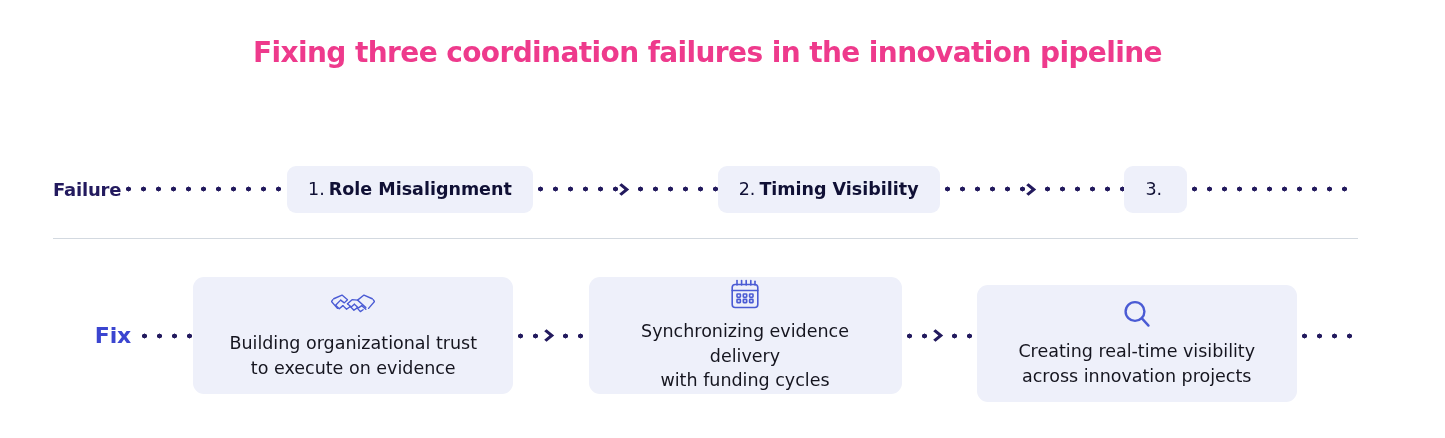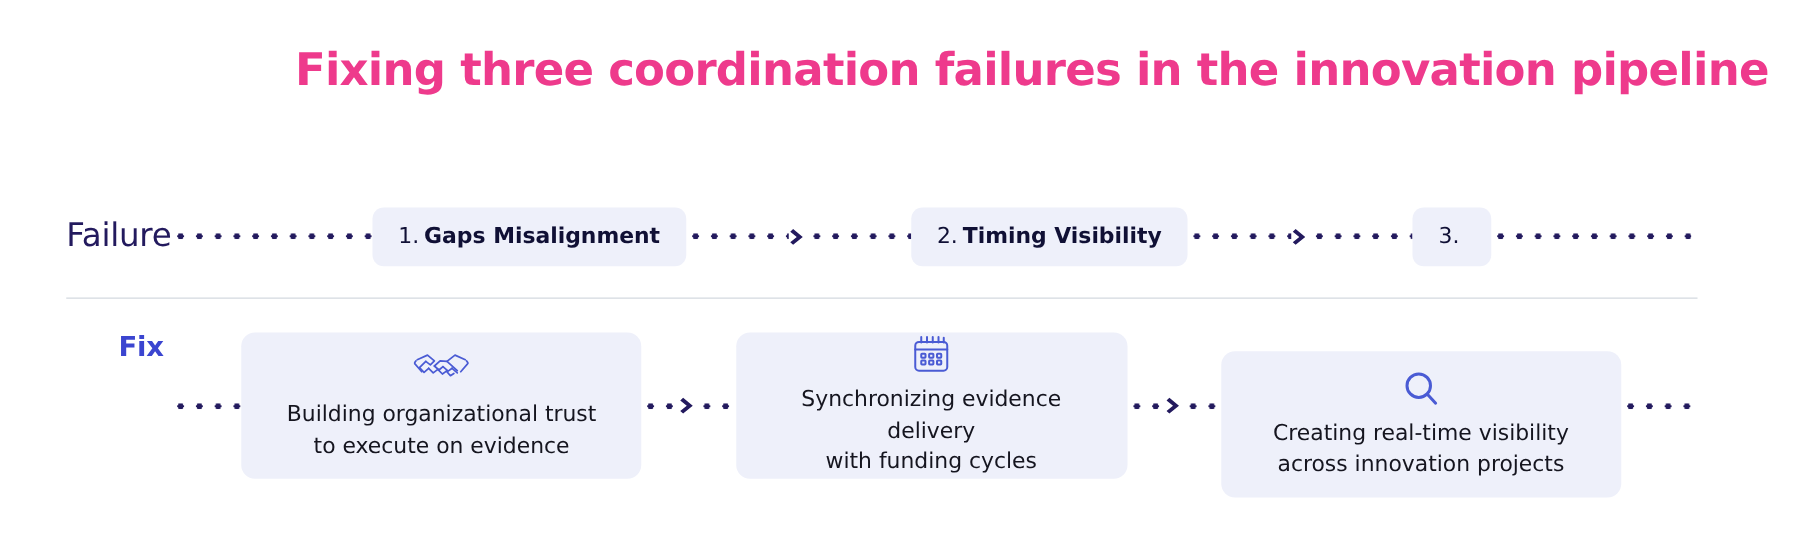--- a/index.html
+++ b/index.html
@@ -14,23 +14,23 @@
     overflow: hidden;
     position: relative;
   }
 
   
   .title {
     position: absolute;
     left: 0;
     top: 36px;
     width: 1415px;
-    text-align: right;
-    font-family: "DejaVu Sans", sans-serif;
-    font-size: 36px;
+    text-align: center;
+    font-family: "DejaVu Sans", sans-serif;
+    font-size: 28px;
     font-weight: 700;
     letter-spacing: -0.6px;
     color: #ee3a8c;
     white-space: nowrap;
   }
 
   
   .divider {
     position: absolute;
     left: 53px;
@@ -72,22 +72,22 @@
     position: absolute;
     left: 53px;
     top: 163px;
     width: 1300px;
     height: 52px;
     display: flex;
     align-items: center;
   }
   .lbl-failure {
     font-family: "DejaVu Sans", sans-serif;
-    font-size: 26px;
-    font-weight: 400;
+    font-size: 18px;
+    font-weight: 700;
     color: #231a5e;
     letter-spacing: -0.2px;
     white-space: nowrap;
     flex: 0 0 auto;
     margin-right: 0;
   }
   .pill {
     background: #eef0fa;
     border-radius: 9px;
     height: 47px;
@@ -101,24 +101,25 @@
     font-family: "DejaVu Sans", sans-serif;
     white-space: nowrap;
   }
   .pill .num { font-weight: 400; margin-right: 4px; }
   .pill .txt { font-weight: 600; }
 
   
   .row-fix {
     position: absolute;
     left: 53px;
-    top: 266px;
+    top: 277px;
     width: 1300px;
     height: 117px;
     display: flex;
+    align-items: center;
   }
   .lbl-fix {
     font-family: "DejaVu Sans", sans-serif;
     font-size: 22px;
     font-weight: 700;
     color: #3b45d0;
     letter-spacing: -0.2px;
     white-space: nowrap;
     flex: 0 0 auto;
     margin-right: 6px;
@@ -165,21 +166,21 @@
 <div class="row-failure">
 
   <div class="lbl-failure">Failure</div>
 
   <div class="connector">
     <div class="dots dots-flex"></div>
   </div>
 
   <div class="pill">
     <span class="num">1.</span>
-    <span class="txt">Gaps Misalignment</span>
+    <span class="txt">Role Misalignment</span>
   </div>
 
   <div class="connector">
     <div class="dots dots-flex"></div>
     <svg class="chev" viewBox="0 0 13 15">
       <path d="M2.5 1.2 L10.2 7.5 L2.5 13.8 L0.2 11.7 L5.4 7.5 L0.2 3.3 Z" fill="#231a5e"></path>
     </svg>
     <div class="dots dots-flex"></div>
   </div>
 

